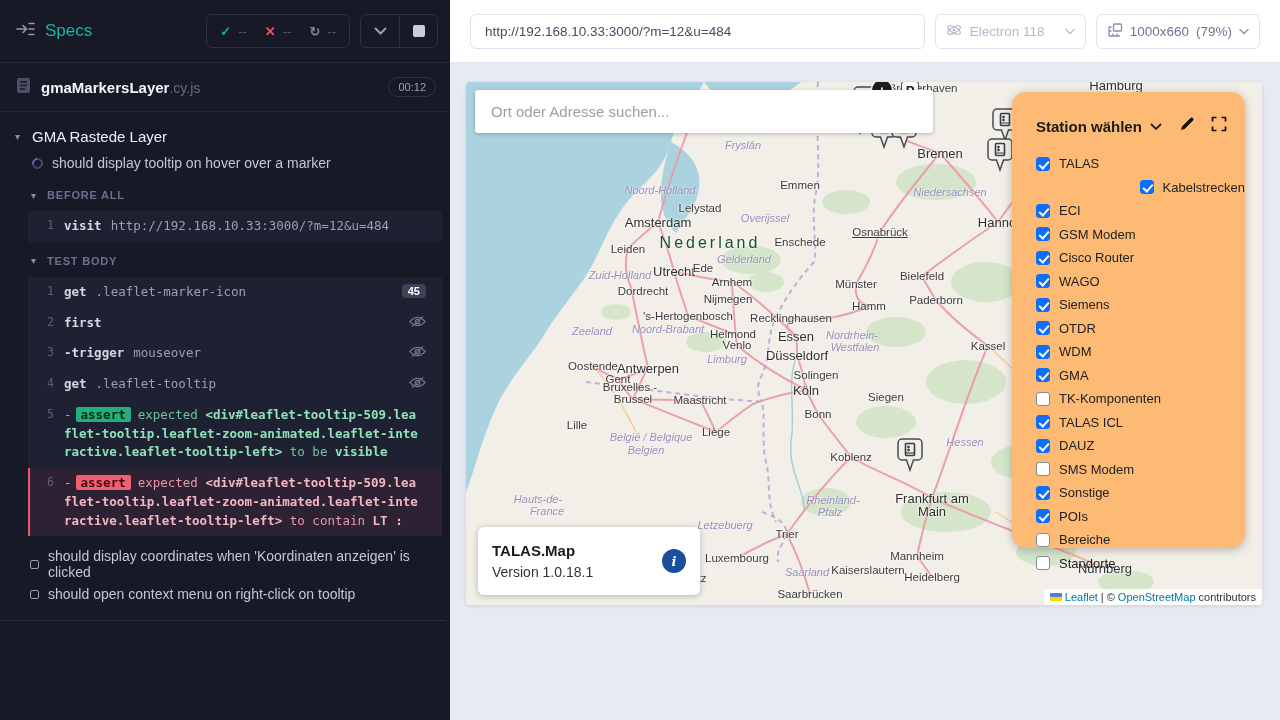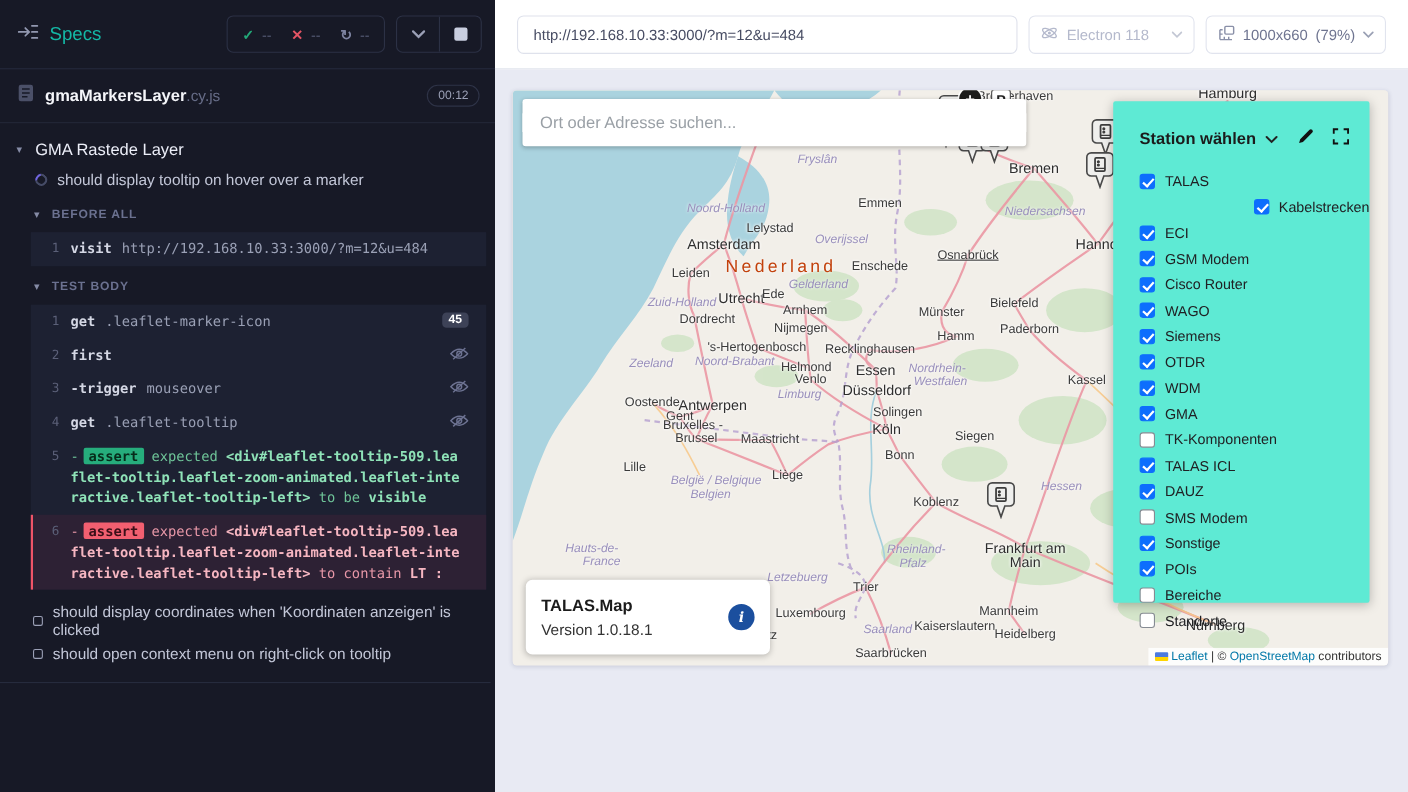--- a/index.html
+++ b/index.html
@@ -72,38 +72,38 @@
   .viewport-box { height:35px; border:1px solid #e1e4ee; border-radius:6px; display:flex; align-items:center; gap:7px; padding:0 10px; color:#6e7490; font-size:13.5px; margin-left:auto; cursor:pointer; }
 
   
   .aut { position:relative; height:657px; }
   .map { position:absolute; left:16px; top:19px; width:796px; height:523px; background:#f2efe9; border-radius:4px; overflow:hidden; box-shadow:0 1px 4px rgba(40,50,90,.15); }
   .map svg.base { position:absolute; left:0; top:0; }
   .mlabel { position:absolute; transform:translate(-50%,-50%); white-space:nowrap; pointer-events:none; }
   .k-city { font-size:11.5px; color:#3a3a3a; text-shadow:0 0 3px #fff,0 0 3px #fff; }
   .k-citylg { font-size:13px; color:#2e2e2e; text-shadow:0 0 3px #fff,0 0 3px #fff; }
   .k-region { font-size:11px; font-style:italic; color:#998fbc; text-shadow:0 0 3px #fff; }
-  .k-country { font-size:16px; letter-spacing:3px; color:#c2410c; text-shadow:0 0 3px #fff; }
+  .k-country { font-size:16px; letter-spacing:3px; color:#14532d; text-shadow:0 0 3px #fff; }
 
   .marker { position:absolute; z-index:10; cursor:pointer; }
   .mk-gray, .mk-red { width:26px; height:34px; margin-left:-13px; margin-top:-32px; }
   .mk-plus { width:20px; height:20px; margin-left:-10px; margin-top:-10px; background:#1d1d1b; color:#fff; border-radius:50%; box-shadow:0 0 0 1.5px rgba(255,255,255,.85); display:flex; align-items:center; justify-content:center; font-size:15px; font-weight:bold; line-height:1; }
   .mk-p { width:18px; height:18px; margin-left:-9px; margin-top:-9px; background:#fff; border:1.5px solid #4c4c4c; border-radius:3px; display:flex; align-items:center; justify-content:center; font-size:13px; font-weight:bold; color:#222; line-height:1; }
   .mk-gray .pin-glyph-svg, .mk-red .pin-glyph-svg { display:block; }
 
   .search-box { position:absolute; left:9px; top:8px; width:458px; height:43px; background:#fff; border-radius:3px; box-shadow:0 1px 4px rgba(0,0,0,.25); z-index:12; display:flex; align-items:center; }
   .search-box input { border:none; outline:none; width:100%; font-size:15px; color:#444; padding:0 16px; font-family:"Liberation Sans",sans-serif; }
   .search-box input::placeholder { color:#9aa0a6; }
 
   .leaflet-tooltip { position:absolute; left:302px; top:1px; width:70px; background:#fff; border:1px solid #bbb; border-radius:3px; box-shadow:0 1px 3px rgba(0,0,0,.3); z-index:15; padding:4px 5px; }
   .leaflet-tooltip:after { content:""; position:absolute; right:-6px; top:36px; border:6px solid transparent; border-right:none; border-left:6px solid #fff; }
   .tt-title { font-size:12px; font-weight:bold; color:#111; margin-bottom:2px; }
   .tt-row { font-size:10.5px; font-weight:bold; line-height:1.45; white-space:nowrap; }
 
-  .station-panel { position:absolute; left:546px; top:10px; width:233px; height:456px; background:#5eead4; border-radius:2px; box-shadow:0 2px 10px rgba(0,0,0,.25); z-index:20; padding:24px 0 0 24px; }
+  .station-panel { position:absolute; left:546px; top:10px; width:233px; height:456px; background:#fdba74; border-radius:14px; box-shadow:0 2px 10px rgba(0,0,0,.25); z-index:20; padding:24px 0 0 24px; }
   .sp-header { display:flex; align-items:center; padding-right:18px; }
   .sp-title { font-size:15px; font-weight:600; color:#1b1b1b; cursor:pointer; }
   .sp-chevron { margin-left:8px; cursor:pointer; }
   .sp-icons { margin-left:auto; display:flex; gap:16px; align-items:center; }
   .sp-icon { cursor:pointer; }
   .sp-list { margin-top:20px; display:flex; flex-direction:column; gap:8.5px; }
   .cb-row { display:flex; align-items:center; gap:9px; cursor:pointer; }
   .cb-row.indent { margin-left:20px;justify-content:flex-end; }
   .cb-box { width:14px; height:14px; border-radius:3px; border:1.5px solid #868b93; background:#fff; flex:none; position:relative; }
   .cb-row.checked .cb-box { background:#0d6efd; border-color:#0d6efd; }

